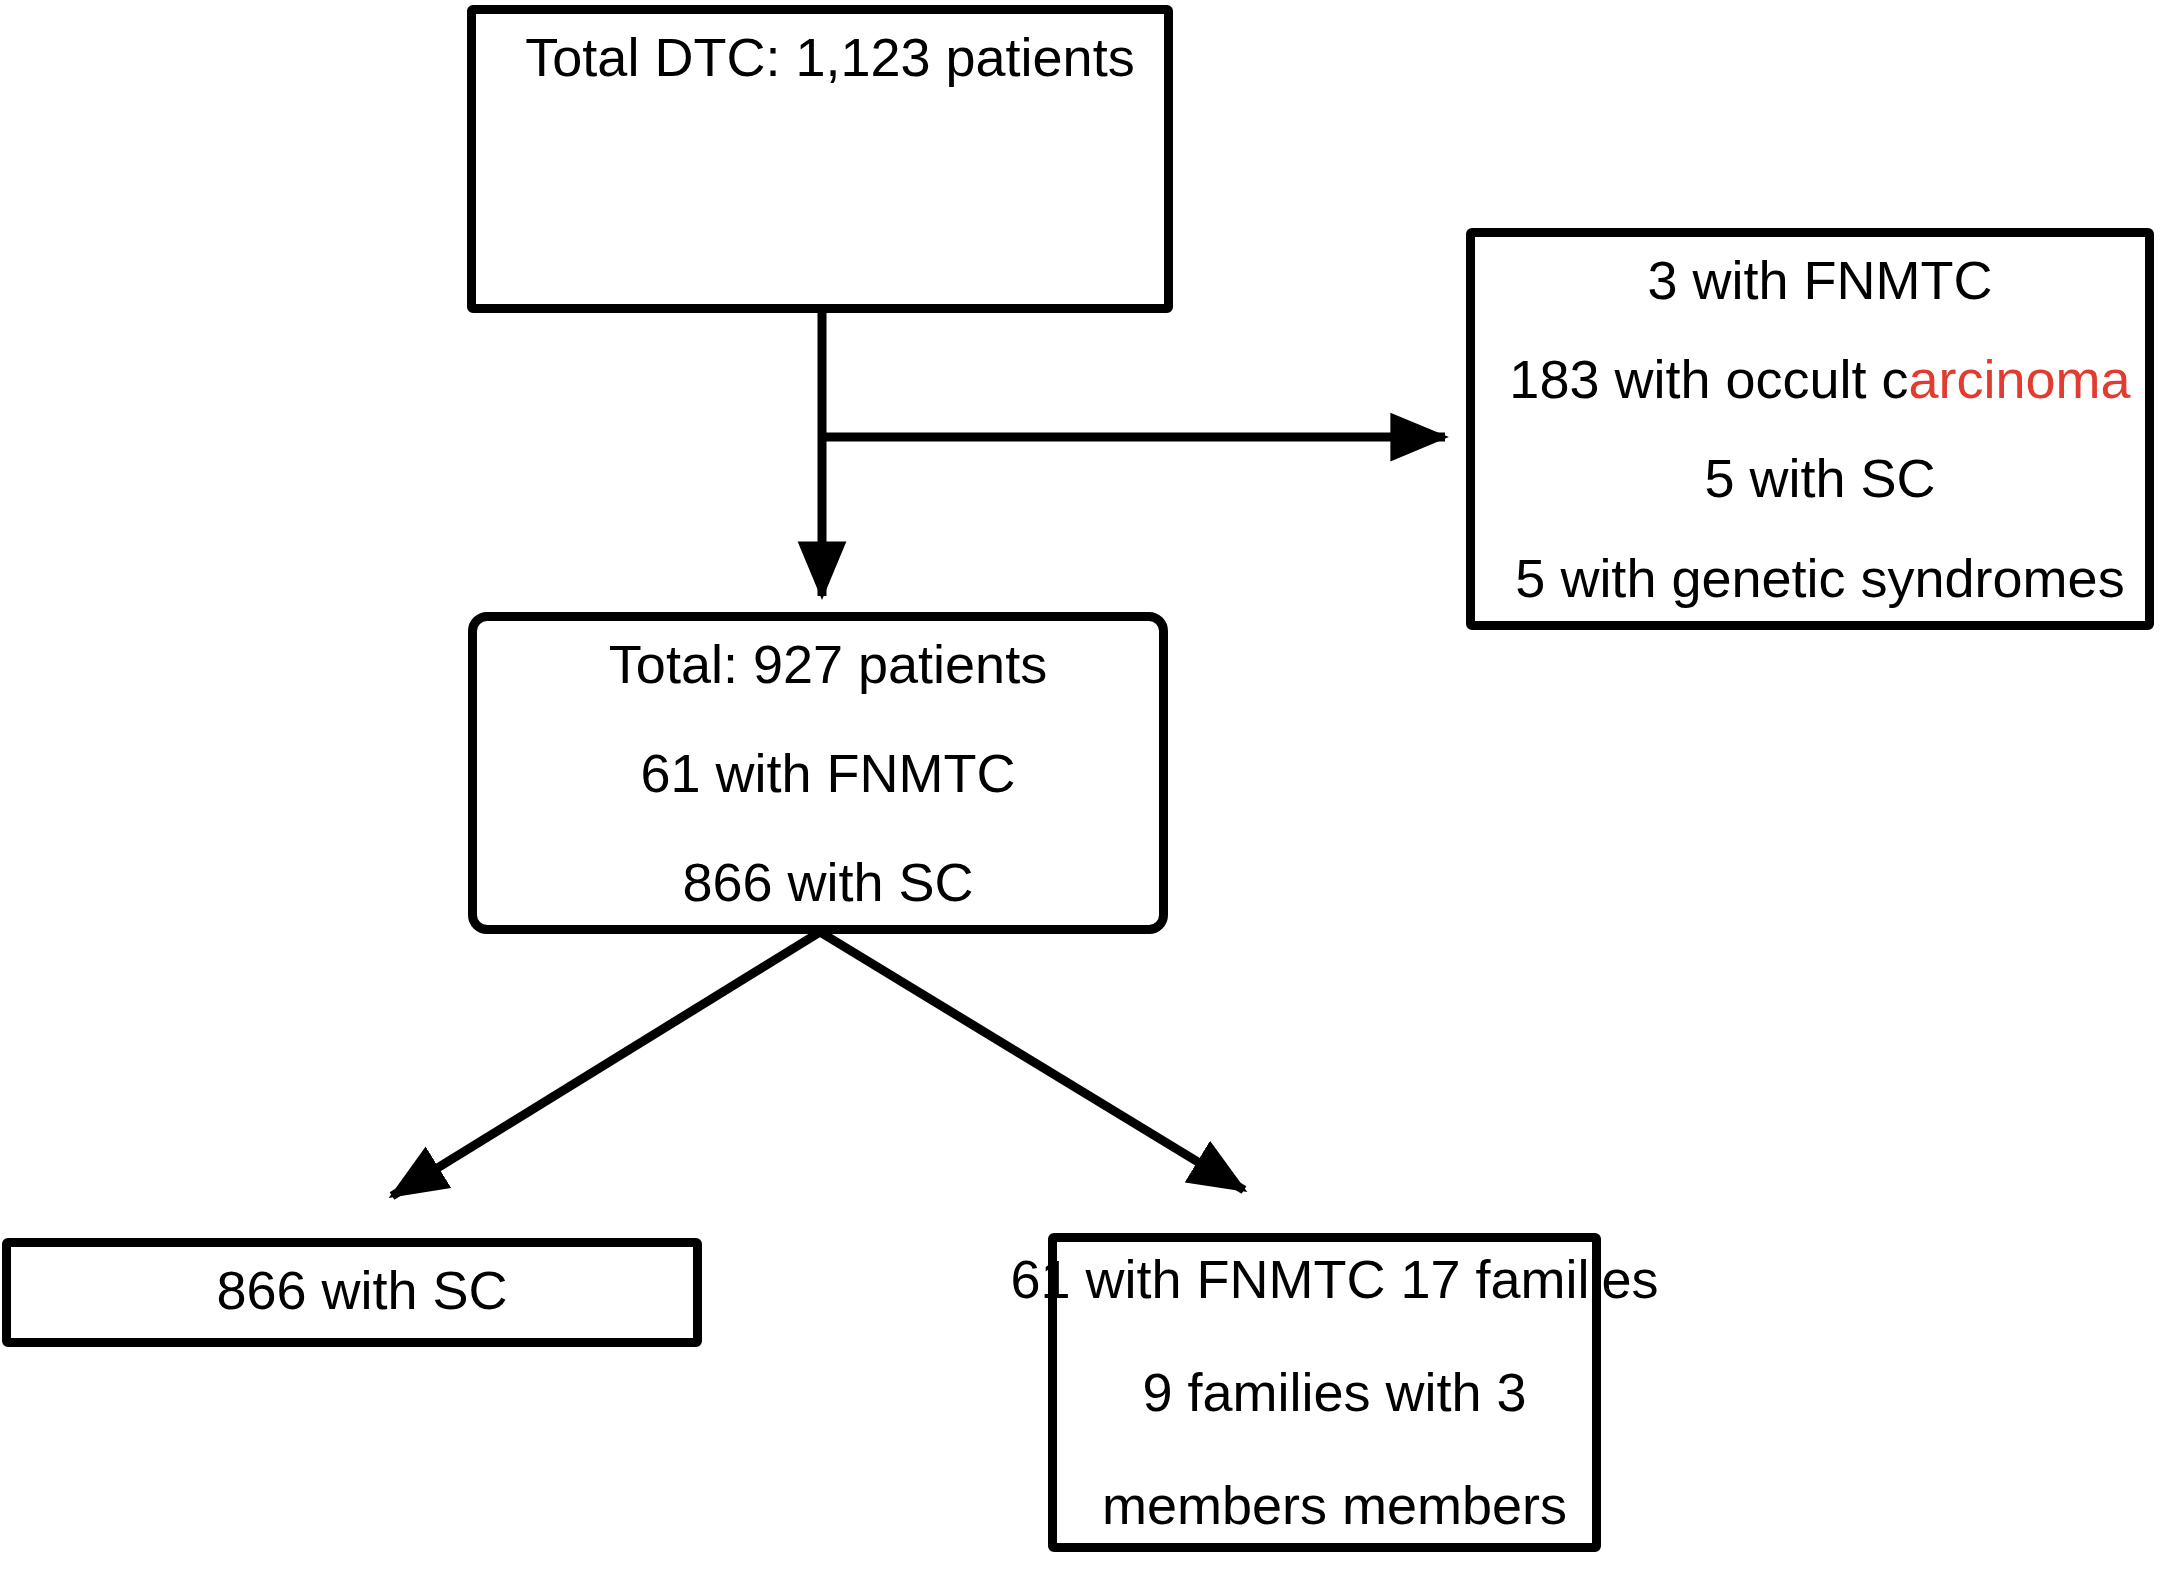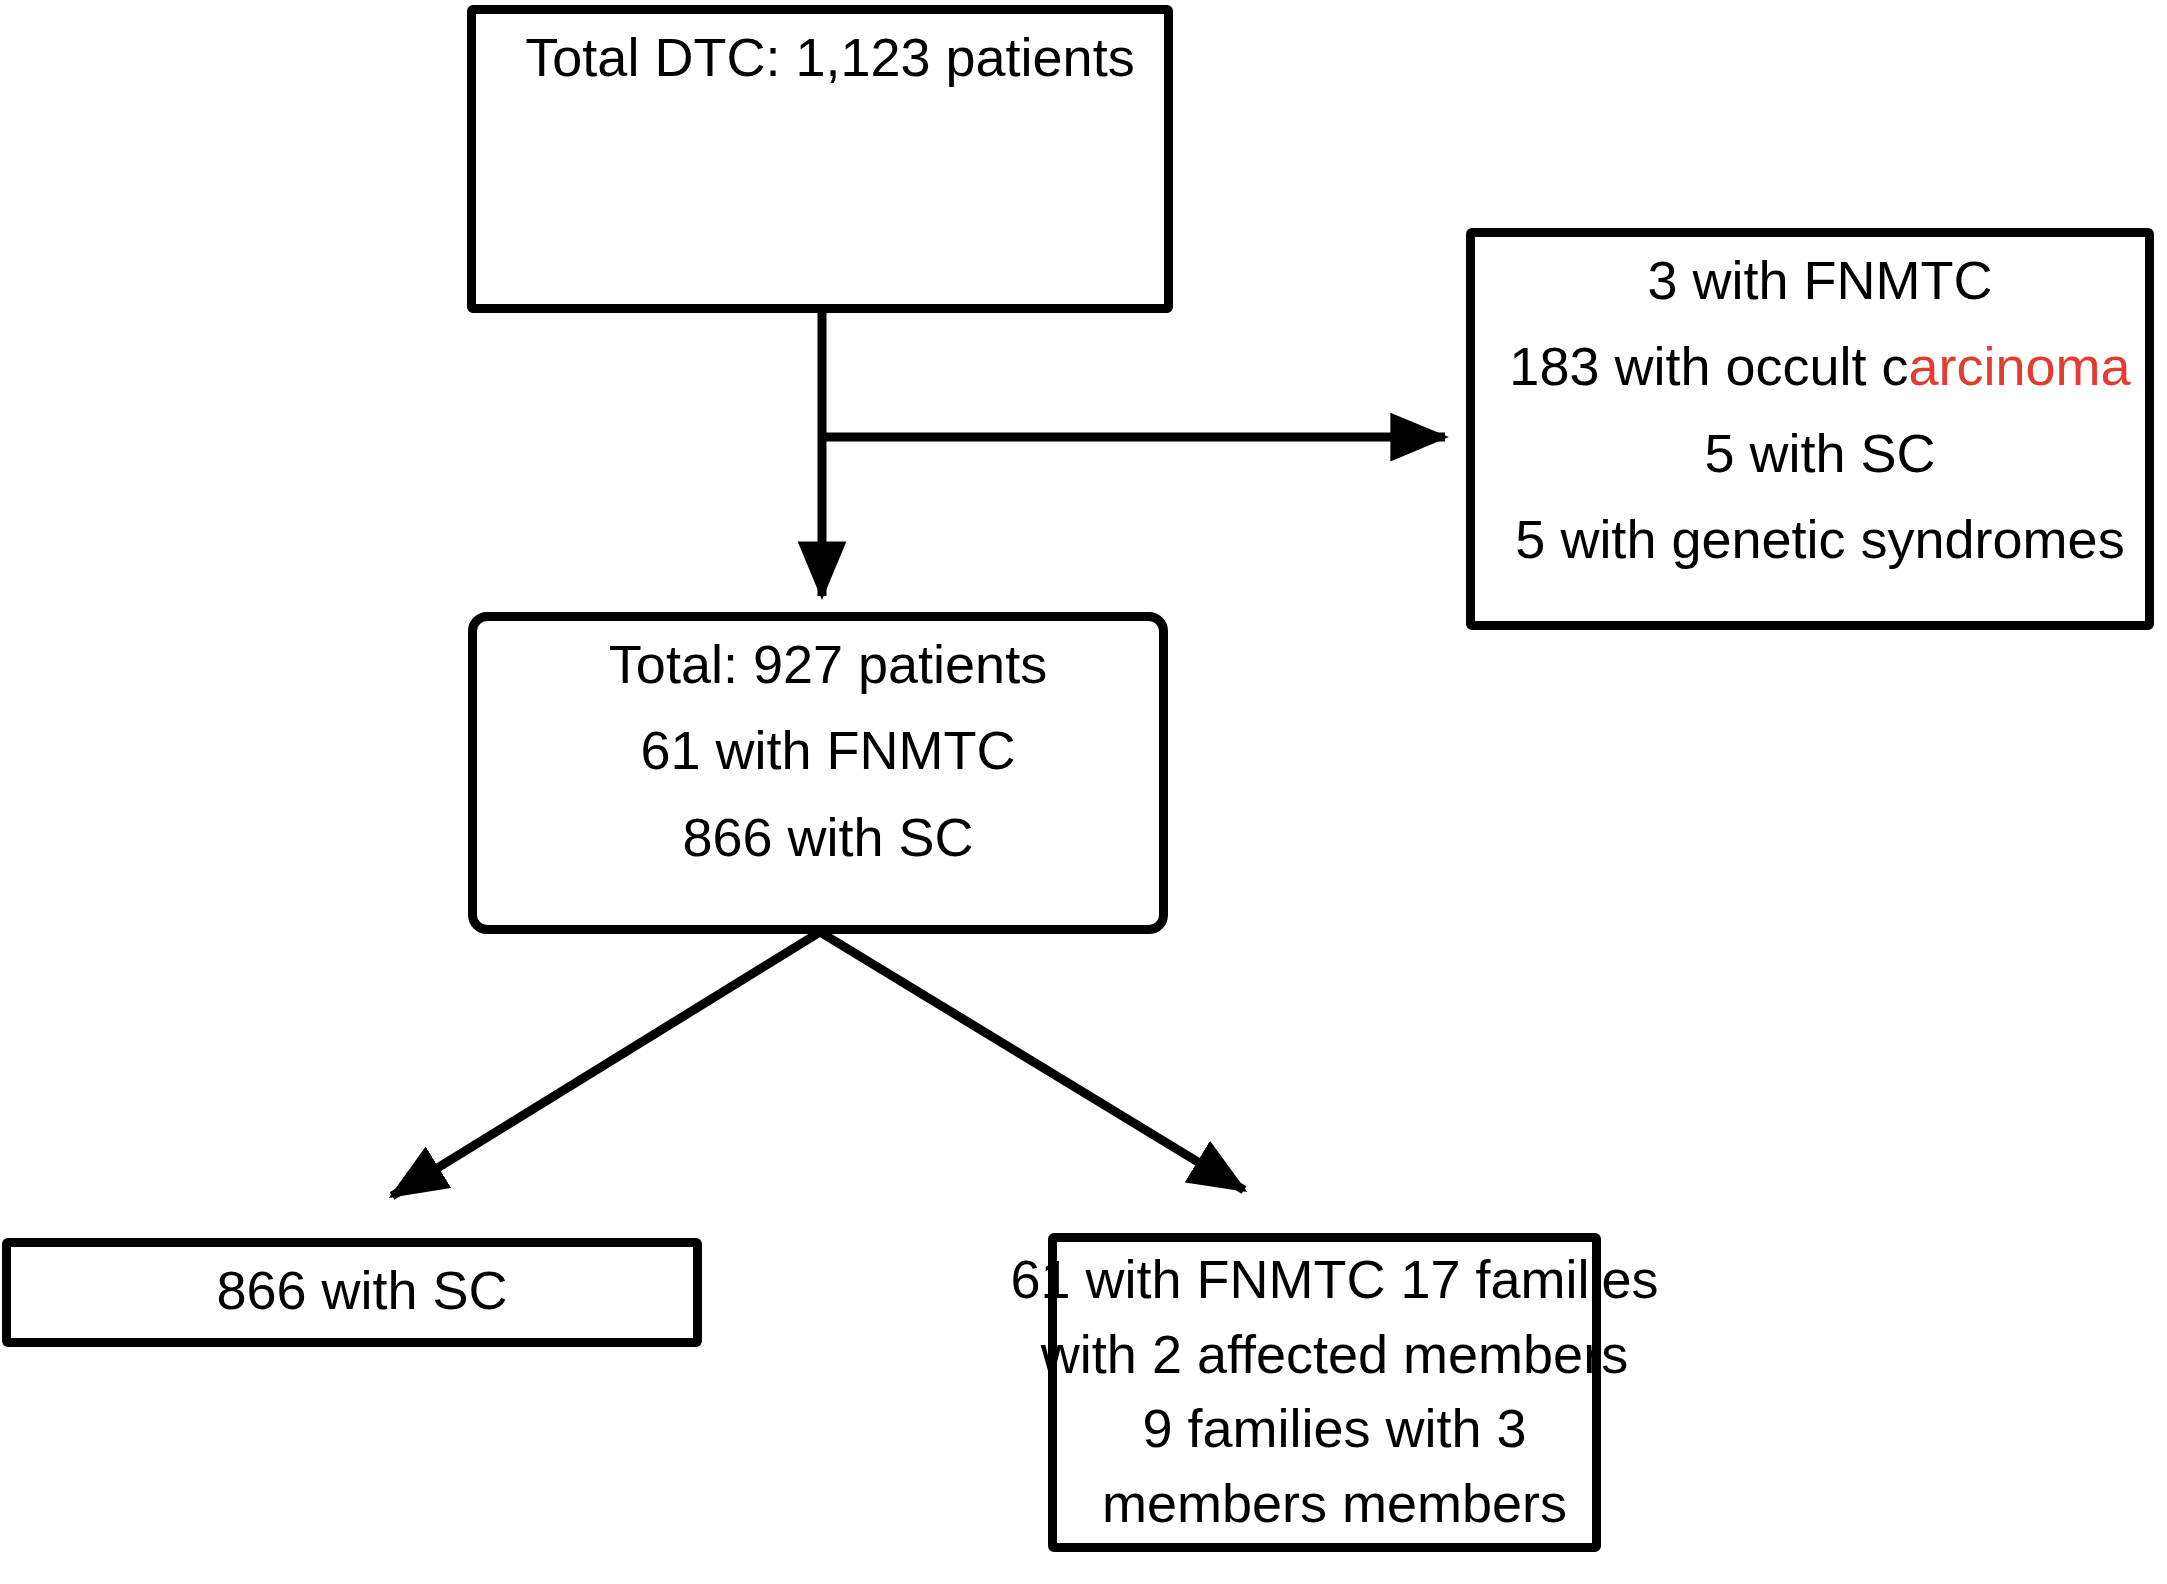--- a/index.html
+++ b/index.html
@@ -22,21 +22,21 @@
   }
   .arrow-layer line { stroke: var(--ink); stroke-width: 9; }
   .arrow-layer .head { fill: var(--ink); }
   .fbox {
     position: absolute;
     border: 9px solid var(--ink);
     border-radius: 6px;
     background: var(--bg);
     display: flex;
     flex-direction: column;
-    justify-content: flex-start;
+    justify-content: space-between;
     align-items: center;
     text-align: center;
     font-size: 54px;
     line-height: 1.6;
     color: var(--ink);
     padding-left: 20px;
   }
   .fbox .line { white-space: nowrap; }
   .hl { color: var(--hl); }
   .box-total-dtc      { left: 467px;  top: 5px;    width: 706px; height: 308px; }
@@ -78,18 +78,17 @@
     <div class="line">61 with FNMTC</div>
     <div class="line">866 with SC</div>
   </div>
 
   <div class="fbox box-sc-group">
     <div class="line">866 with SC</div>
   </div>
 
   <div class="fbox box-fnmtc-group">
     <div class="line">61 with FNMTC 17 families</div>
-    <div class="line">with 2 affected members</div>
     <div class="line">9 families with 3</div>
     <div class="line">members members</div>
   </div>
 
 </div>
 
 </body></html>

